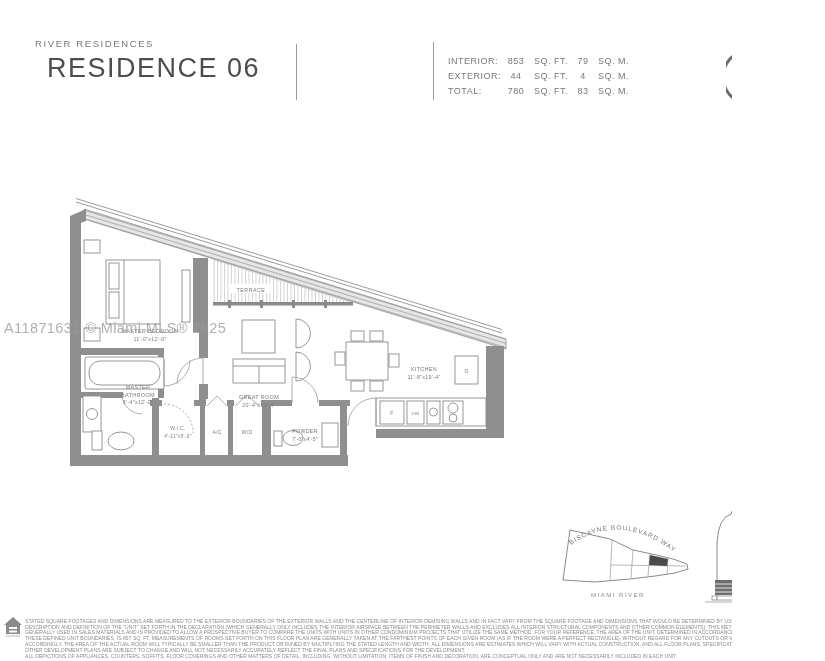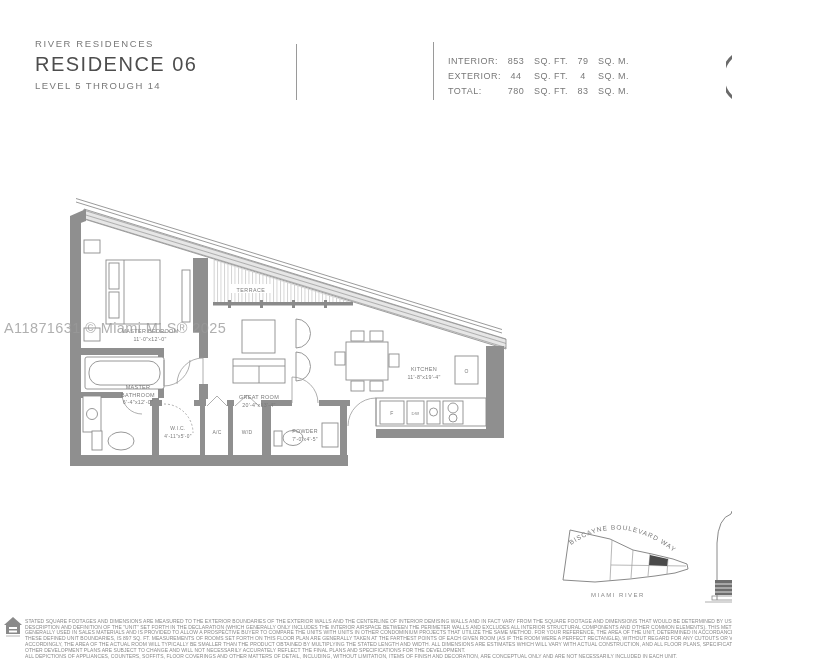--- a/index.html
+++ b/index.html
@@ -1,21 +1,21 @@
 <!DOCTYPE html>
 <html><head>
 <meta charset="utf-8">
 <style>
   html,body{margin:0;padding:0;background:#fff;}
   .canvas{position:relative;width:732px;height:661px;background:#fff;overflow:hidden;
           font-family:"Liberation Sans",sans-serif;color:#666;}
   
   .title-block{position:absolute;left:35px;top:38px;}
   .project{font-size:9.5px;letter-spacing:1.6px;color:#787878;}
-  .residence{font-size:20px;letter-spacing:1.5px;color:#4d4d4d;margin-top:4px;font-weight:400;}
+  .residence{font-size:27px;letter-spacing:1.5px;color:#4d4d4d;margin-top:4px;font-weight:400;margin-left:12px;}
   .levels{font-size:9.5px;letter-spacing:1.4px;color:#787878;margin-top:4px;}
   .vdiv{position:absolute;width:1px;background:#9a9a9a;}
   .bedbath{position:absolute;left:310px;top:55px;font-size:13px;letter-spacing:.8px;
            line-height:19px;color:#5f5f5f;}
   .area-table{position:absolute;left:448px;top:56px;display:grid;
               grid-template-columns:58px 26px 44px 20px 40px;row-gap:5px;
               font-size:9px;letter-spacing:.5px;color:#787878;}
   .area-table .num{text-align:center;padding-right:6px;}
   .area-table .unit{padding-left:2px;}
   
@@ -30,21 +30,20 @@
               font-size:10px;line-height:11.6px;color:#8a8a8a;letter-spacing:.1px;}
 </style>
 </head>
 <body>
 
 <div class="canvas">
 
   <div class="title-block">
     <div class="project">RIVER RESIDENCES</div>
     <div class="residence">RESIDENCE 06</div>
-    <div class="levels">LEVEL 5 THROUGH 14</div>
   </div>
 
   <div class="vdiv" style="left:296px;top:44px;height:56px;"></div>
 
 
   <div class="vdiv" style="left:433px;top:42px;height:58px;"></div>
 
   <div class="area-table">
     <span>INTERIOR:</span>
     <span class="num">853</span>

